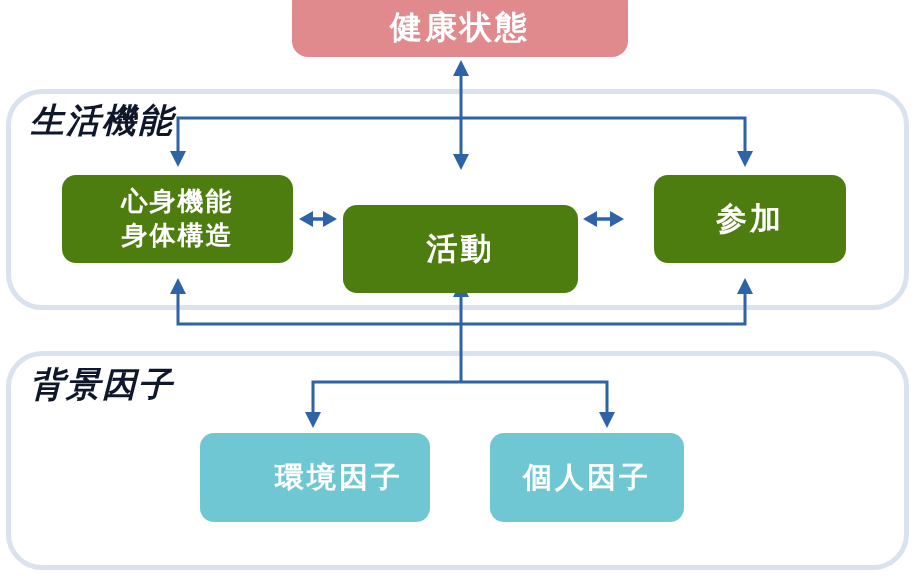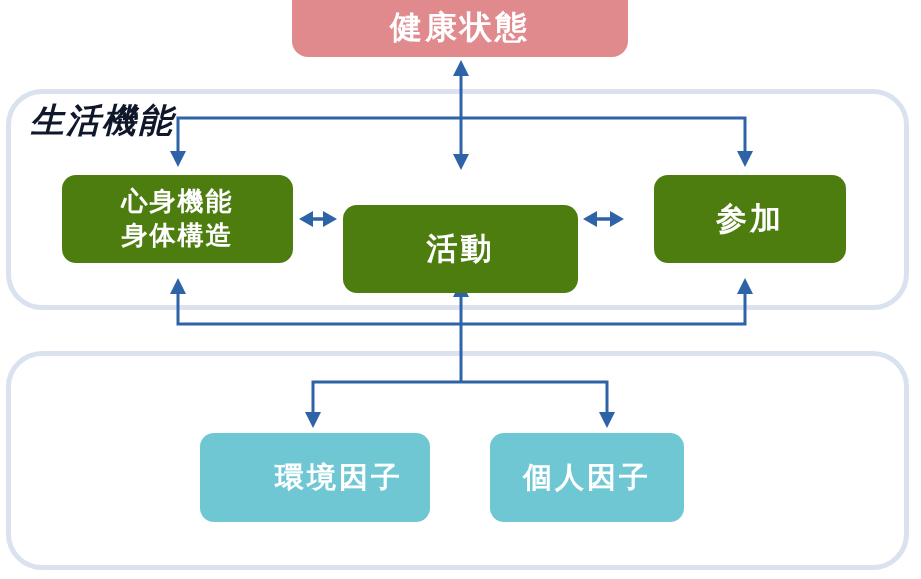--- a/index.html
+++ b/index.html
@@ -88,20 +88,21 @@
     </g>
 
     <g>
       <path class="ln" d="M 313 413 L 313 382 L 607 382 L 607 413"></path>
       <polygon class="hd" points="313,428 305,412 321,412"></polygon>
       <polygon class="hd" points="607,428 599,412 615,412"></polygon>
     </g>
   </svg>
 
   <div class="section-label life">生活機能</div>
+  <div class="section-label background">背景因子</div>
 
   <div class="box health">健康状態</div>
 
   <div class="box blue b1">心身機能
 身体構造</div>
   <div class="box blue b2">活動</div>
   <div class="box blue b3">参加</div>
 
   <div class="box teal t1">環境因子</div>
   <div class="box teal t2">個人因子</div>

